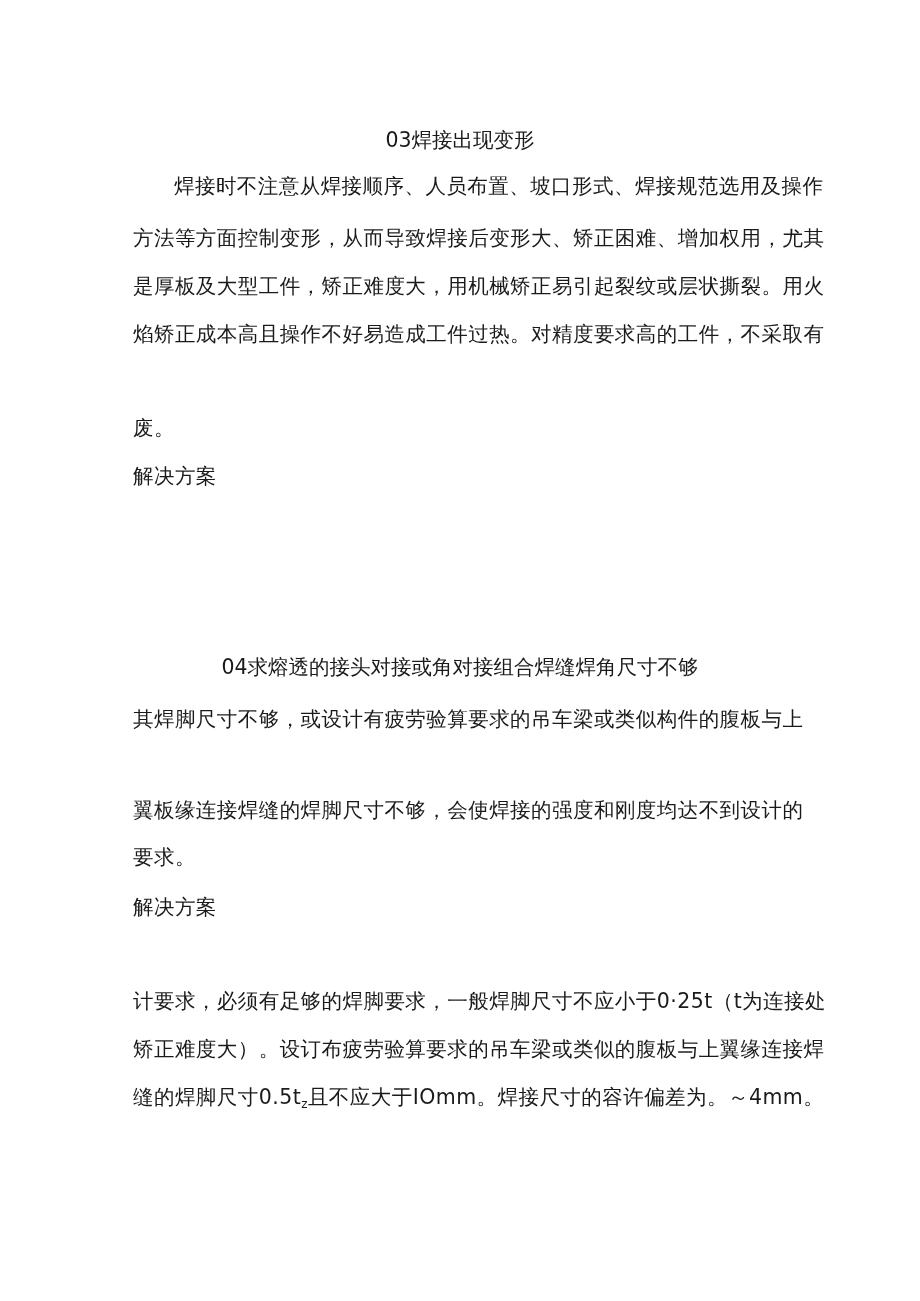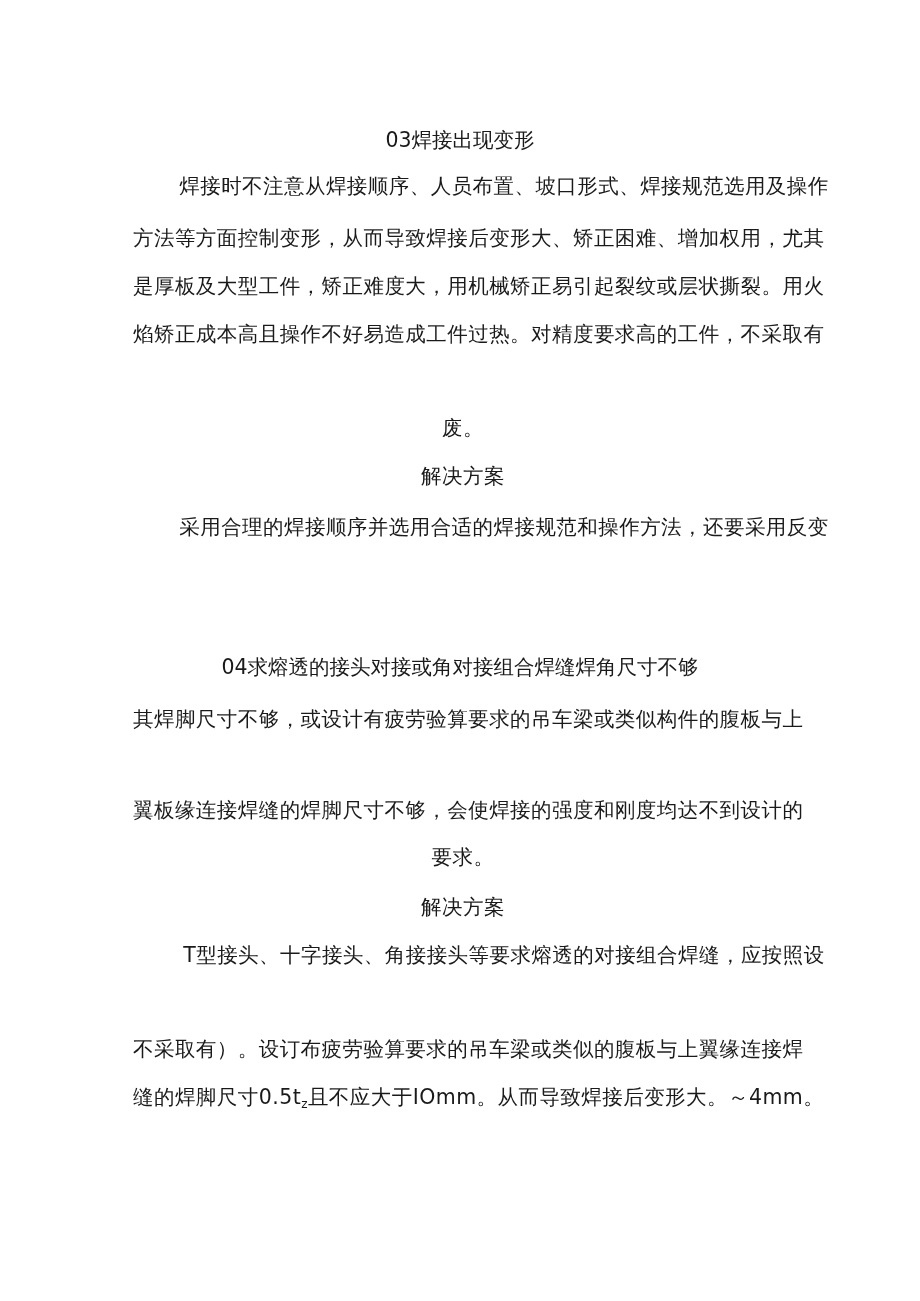--- a/index.html
+++ b/index.html
@@ -1,48 +1,47 @@
 <!DOCTYPE html>
 <html><head>
 <meta charset="utf-8">
 <style>
   html, body { margin: 0; padding: 0; background: #ffffff; }
   body { width: 920px; height: 1301px; position: relative; overflow: hidden;
          font-family: "DejaVu Sans", "Liberation Sans", sans-serif; color: #1a1a1a; }
   .page { position: absolute; left: 0; top: 0; width: 920px; height: 1301px; background: #fff; }
   .line { position: absolute; left: 133px; width: 660px; font-size: 20.5px; line-height: 28px;
-          white-space: nowrap; letter-spacing: 0.45px; text-align: center; }
+          white-space: nowrap; letter-spacing: 0.45px; }
   .title { left: 0; width: 920px; text-align: center; letter-spacing: 0; }
   .indent { padding-left: 41px; }
   .sub { font-size: 12px; vertical-align: -4px; }
 </style>
 </head>
 <body>
 
 <div class="page">
 
   <div class="line title" style="top:126px">03焊接出现变形</div>
 
   <div class="line indent" style="top:172px">焊接时不注意从焊接顺序、人员布置、坡口形式、焊接规范选用及操作</div>
   <div class="line" style="top:224px">方法等方面控制变形，从而导致焊接后变形大、矫正困难、增加权用，尤其</div>
   <div class="line" style="top:320px">焰矫正成本高且操作不好易造成工件过热。对精度要求高的工件，不采取有</div>
   <div class="line" style="top:272px">是厚板及大型工件，矫正难度大，用机械矫正易引起裂纹或层状撕裂。用火</div>
   <div class="line" style="top:414px">废。</div>
 
   <div class="line" style="top:462px">解决方案</div>
 
-  <div class="line indent" style="top:513px">采用合理的焊接顺序并选用合适的焊接规范和操作方法，还要采用反变</div>
 
   <div class="line title" style="top:653px">04求熔透的接头对接或角对接组合焊缝焊角尺寸不够</div>
 
   <div class="line" style="top:705px">其焊脚尺寸不够，或设计有疲劳验算要求的吊车梁或类似构件的腹板与上</div>
   <div class="line" style="top:796px">翼板缘连接焊缝的焊脚尺寸不够，会使焊接的强度和刚度均达不到设计的</div>
   <div class="line" style="top:843px">要求。</div>
 
   <div class="line" style="top:893px">解决方案</div>
 
-  <div class="line indent" style="top:941px">T型接头、十字接头、角接接头等要求熔透的对接组合焊缝，应按照设</div>
-  <div class="line" style="top:1035px">不采取有）。设订布疲劳验算要求的吊车梁或类似的腹板与上翼缘连接焊</div>
+  <div class="line" style="top:987px">计要求，必须有足够的焊脚要求，一般焊脚尺寸不应小于0·25t（t为连接处</div>
+  <div class="line" style="top:1035px">矫正难度大）。设订布疲劳验算要求的吊车梁或类似的腹板与上翼缘连接焊</div>
   <div class="line" style="top:1083px">
-    <span>缝的焊脚尺寸0.5t</span><span class="sub">z</span><span>且不应大于IOmm。从而导致焊接后变形大。～4mm。</span>
+    <span>缝的焊脚尺寸0.5t</span><span class="sub">z</span><span>且不应大于IOmm。焊接尺寸的容许偏差为。～4mm。</span>
   </div>
 
 </div>
 
 </body></html>

